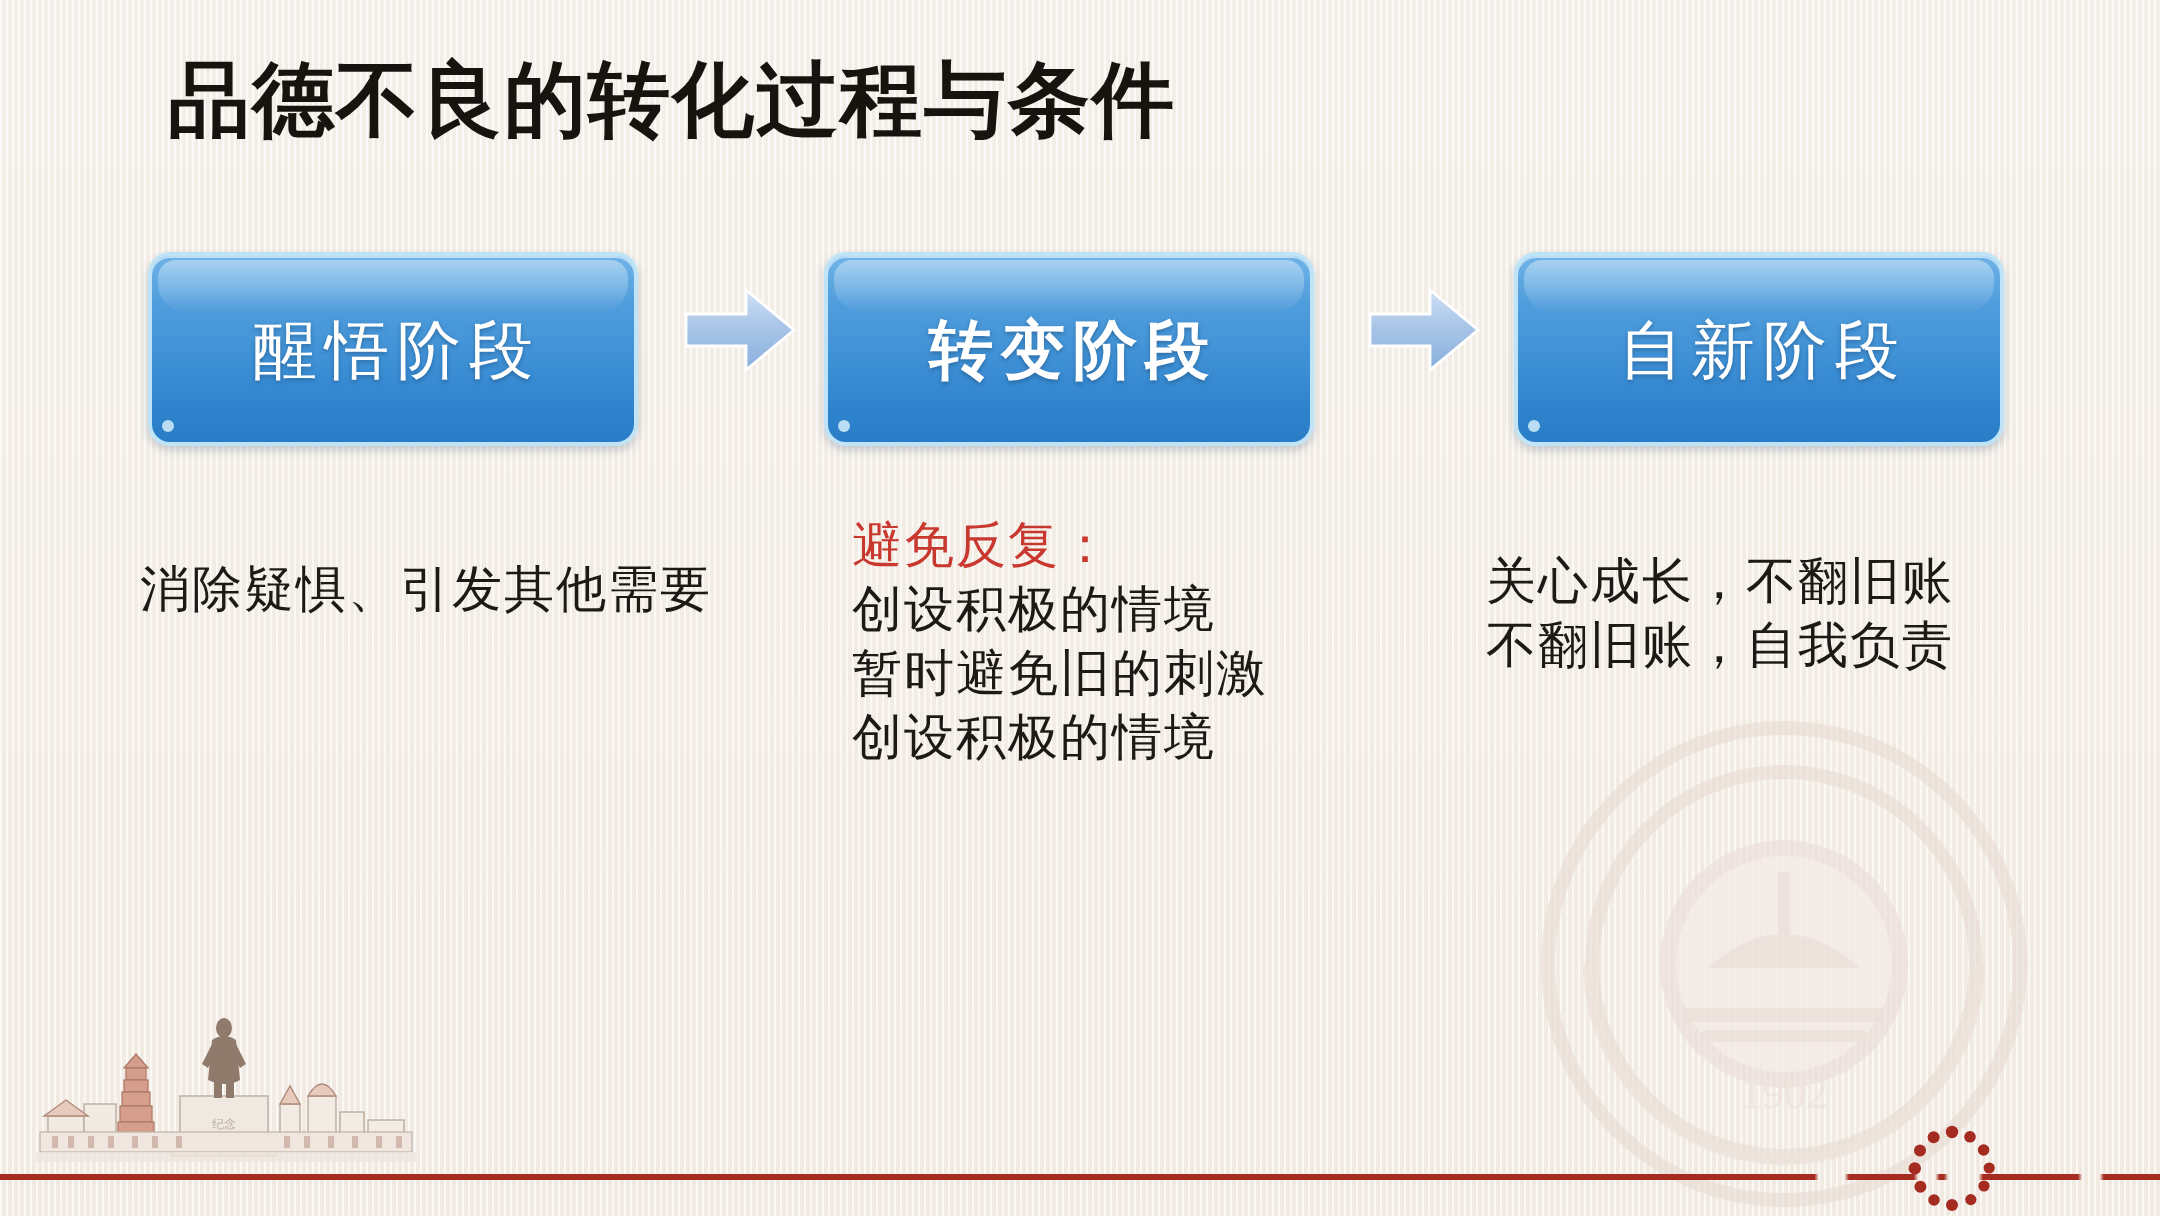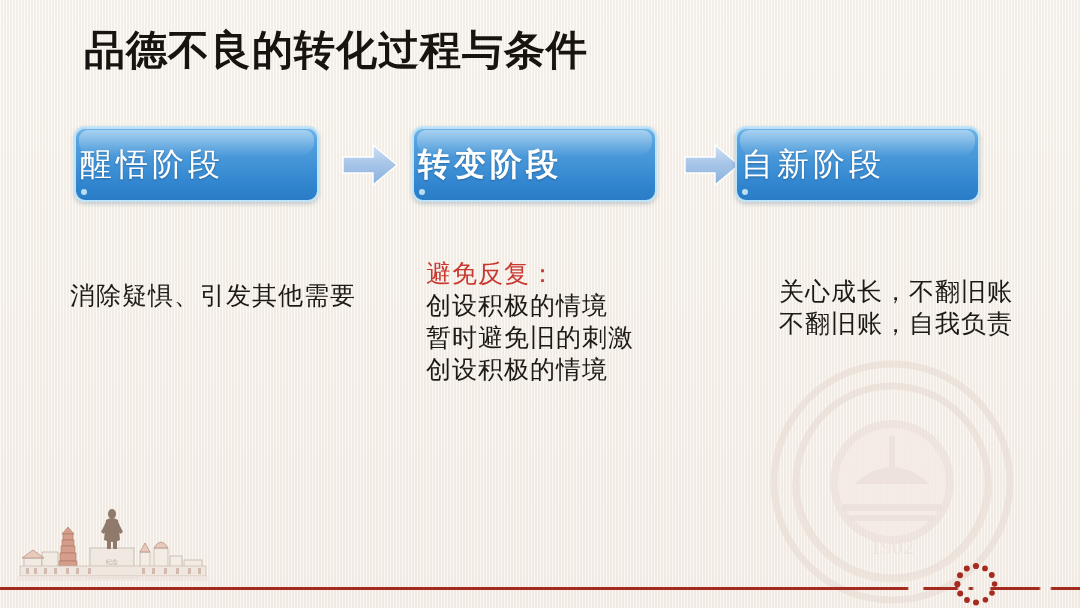--- a/index.html
+++ b/index.html
@@ -59,36 +59,37 @@
     left: 0;
     top: 126px;
     width: 1080px;
     height: 84px;
   }
 
   .stage-box {
     position: absolute;
     top: 0;
     width: 245px;
-    height: 76px;
+    height: 97px;
     border-radius: 11px;
     background:
       linear-gradient(180deg,
         #6fb4e8 0%,
         #4f9ddc 26%,
         #3f91d6 55%,
         #2f83cd 82%,
         #2a7cc6 100%);
     box-shadow:
       0 2px 4px rgba(60,90,120,0.28),
       inset 0 1px 0 rgba(255,255,255,0.55);
     border: 2px solid #bfe3f7;
     box-sizing: border-box;
     display: flex;
     align-items: center;
+    justify-content: center;
     overflow: hidden;
   }
   .stage-box::before {
     content: "";
     position: absolute;
     left: 3px; right: 3px; top: 2px;
     height: 26px;
     border-radius: 9px 9px 14px 14px;
     background: linear-gradient(180deg, rgba(255,255,255,0.40), rgba(255,255,255,0.02));
     pointer-events: none;
@@ -112,21 +113,21 @@
     line-height: 36px;
     letter-spacing: 4px;
     color: #ffffff;
     text-shadow: 0 1px 2px rgba(20,60,100,0.45);
     white-space: nowrap;
     padding-left: 4px;
   }
 
   #box-1 { left: 74px; }
   #box-2 { left: 412px; font-weight: bold; }
-  #box-3 { left: 735px; }
+  #box-3 { left: 757px; }
 
   .arrow {
     position: absolute;
     top: 17px;
     width: 58px;
     height: 44px;
   }
   #arrow-1 { left: 341px; }
   #arrow-2 { left: 683px; }
 
@@ -142,21 +143,21 @@
     white-space: nowrap;
     letter-spacing: 1px;
   }
   .col .line.red {
     color: #c8382f;
     letter-spacing: 1px;
   }
 
   #col-1 { left: 70px; top: 280px; }
   #col-2 { left: 426px; top: 258px; }
-  #col-3 { left: 779px; top: 276px; font-family: Liberation Serif, serif; }
+  #col-3 { left: 743px; top: 276px; font-family: Liberation Serif, serif; }
 
   
   .bottom-rule {
     position: absolute;
     left: 0;
     top: 587px;
     width: 1080px;
     height: 3px;
     background: linear-gradient(90deg,
       #a52a1f 0%, #a52a1f 84%,

